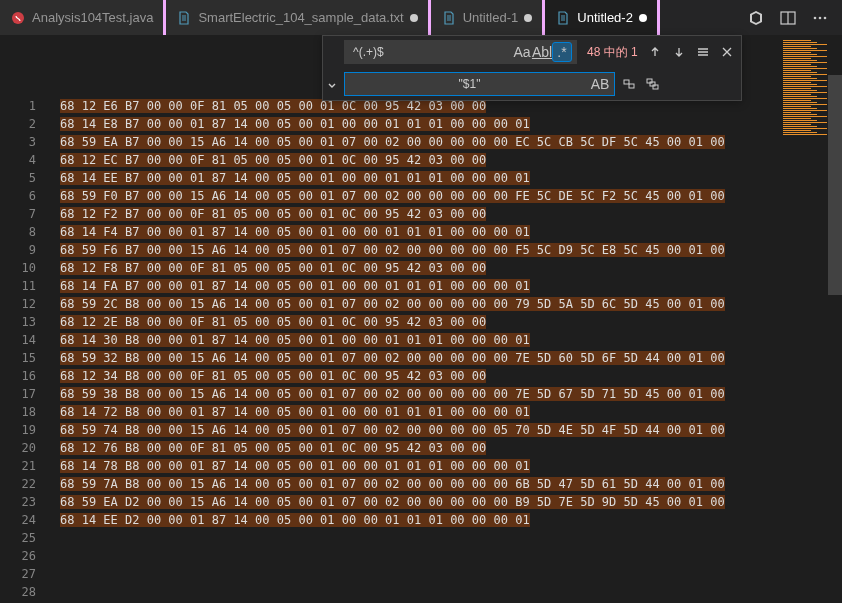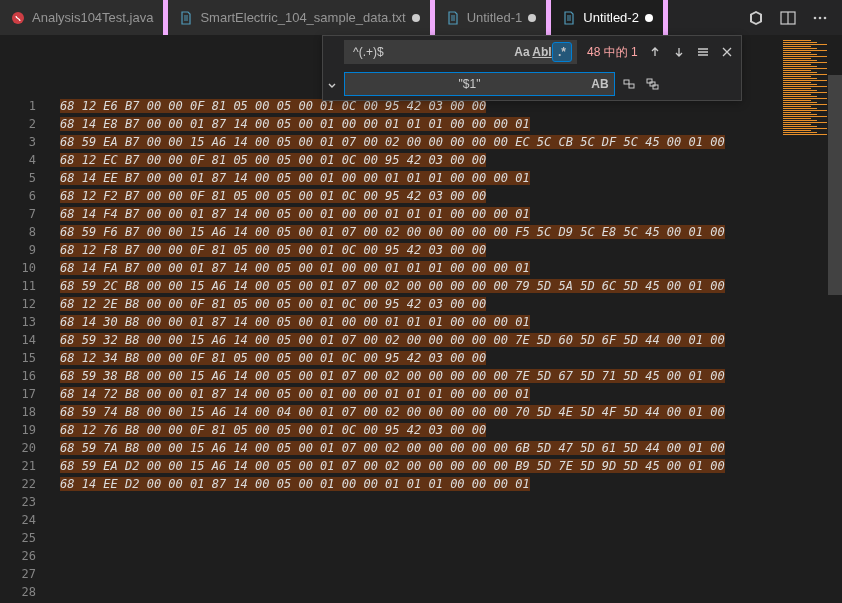--- a/index.html
+++ b/index.html
@@ -1,44 +1,44 @@
 <!DOCTYPE html>
 <html><head>
 <meta charset="utf-8">
 <style>
   * { box-sizing: border-box; margin: 0; padding: 0; }
   html, body { width: 842px; height: 603px; overflow: hidden; background: #1e1e1e; font-family: "Segoe UI", sans-serif; color: #ccc; }
   
   .titlebar { height: 35px; background: #252526; display: flex; align-items: stretch; }
   .tabs { display: flex; flex: 1; overflow: hidden; }
-  .tab { display: flex; align-items: center; padding: 0 10px; gap: 6px; font-size: 13px; color: #969696; background: #2d2d2d; border-right: 5px solid #f0abfc; cursor: pointer; white-space: nowrap; }
+  .tab { display: flex; align-items: center; padding: 0 10px; gap: 6px; font-size: 13px; color: #969696; background: #2d2d2d; border-right: 3px solid #f0abfc; cursor: pointer; white-space: nowrap; }
   .tab.active { background: #1e1e1e; color: #fff; }
   .tab .icon { width: 16px; height: 16px; display: flex; align-items: center; justify-content: center; flex-shrink: 0; }
   .tab .dot { width: 8px; height: 8px; border-radius: 50%; background: #ccc; flex-shrink: 0; }
   .tab.active .dot { background: #fff; }
   .title-actions { display: flex; align-items: center; gap: 12px; padding: 0 12px; color: #ccc; }
   .title-actions .btn { width: 20px; height: 20px; display:flex; align-items:center; justify-content:center; cursor:pointer; } 
   
   .editor-area { position: relative; height: 568px; display: flex; }
   
   .gutter { width: 60px; text-align: right; padding-top: 62px; }
   .gutter .ln { height: 18px; line-height:18px; font-size: 12px; color: #858585; padding-right: 24px; font-family: Menlo, Consolas, monospace; }
   
-  .content { flex: 1; position: relative; padding-top: 62px; font-family: Menlo, Consolas, monospace; font-size: 12px; font-style: italic; }
+  .content { flex: 1; position: relative; padding-top: 62px; font-family: Menlo, Consolas, monospace; font-size: 12px; }
   .line { height: 18px; line-height: 18px; white-space: pre; }
   .line .sel { background: #613214; color: #dcdcdc; padding: 0; }
   
   .find-widget { position: absolute; top: 0; right: 100px; width: 420px; background: #252526; border: 1px solid #454545; box-shadow: 0 2px 8px rgba(0,0,0,0.3); z-index: 10; display: flex; }
   .find-toggle { width: 20px; display:flex; align-items:flex-end; justify-content:center; cursor:pointer; padding-bottom:8px;}
   .find-body { flex:1; }
   .find-row { display: flex; align-items: center; padding: 4px 4px; gap: 4px; }
   .find-input-wrap { flex: 1; background: #3c3c3c; height: 24px; display:flex; align-items:center; padding: 0 4px; border:1px solid transparent; }
   .find-input-wrap.focused { border:1px solid #007fd4; }
   .find-input { flex:1; background: transparent; border: none; color: #ccc; font-size: 12px; outline: none; padding: 0 4px; font-family: inherit;}
-  .find-opt { width: 20px; height: 20px; display:flex; align-items:center; justify-content:center; font-size:12px; color:#c5c5c5; cursor:pointer; border-radius:3px;font-weight:bold;}
+  .find-opt { width: 20px; height: 20px; display:flex; align-items:center; justify-content:center; font-size:14px; color:#c5c5c5; cursor:pointer; border-radius:3px;}
   .find-opt.active { background:#245779; border:1px solid #007fd4;}
   .find-count { font-size: 12px; color: #fca5a5; min-width:60px; text-align:left; padding-left: 6px;}
   .find-nav { width: 20px; height:20px; display:flex;align-items:center;justify-content:center;cursor:pointer;color:#c5c5c5;}
   
   .minimap { position:absolute; right: 14px; top: 0; width: 45px; height: 100%; }
   .minimap .chunk { position:absolute; left:0; background:#613214; }
   .scrollbar { position:absolute; right:0; top:0; width:14px; height:100%; background:#1e1e1e;}
   .scrollbar .thumb { position:absolute; right:0; top:40px; width:14px; height:220px; background:#424242;}
   
   svg { display:block; }
@@ -200,34 +200,36 @@
       <div class="ln">26</div>
       <div class="ln">27</div>
       <div class="ln">28</div>
     </div>
   <div class="content" id="content">
       <div class="line"><span class="sel">68 12 E6 B7 00 00 0F 81 05 00 05 00 01 0C 00 95 42 03 00 00</span></div>
       <div class="line"><span class="sel">68 14 E8 B7 00 00 01 87 14 00 05 00 01 00 00 01 01 01 00 00 00 01</span></div>
       <div class="line"><span class="sel">68 59 EA B7 00 00 15 A6 14 00 05 00 01 07 00 02 00 00 00 00 00 EC 5C CB 5C DF 5C 45 00 01 00</span></div>
       <div class="line"><span class="sel">68 12 EC B7 00 00 0F 81 05 00 05 00 01 0C 00 95 42 03 00 00</span></div>
       <div class="line"><span class="sel">68 14 EE B7 00 00 01 87 14 00 05 00 01 00 00 01 01 01 00 00 00 01</span></div>
+      <div class="line"><span class="sel">68 59 F0 B7 00 00 15 A6 14 00 05 00 01 07 00 02 00 00 00 00 00 FE 5C DE 5C F2 5C 45 00 01 00</span></div>
       <div class="line"><span class="sel">68 12 F2 B7 00 00 0F 81 05 00 05 00 01 0C 00 95 42 03 00 00</span></div>
       <div class="line"><span class="sel">68 14 F4 B7 00 00 01 87 14 00 05 00 01 00 00 01 01 01 00 00 00 01</span></div>
       <div class="line"><span class="sel">68 59 F6 B7 00 00 15 A6 14 00 05 00 01 07 00 02 00 00 00 00 00 F5 5C D9 5C E8 5C 45 00 01 00</span></div>
       <div class="line"><span class="sel">68 12 F8 B7 00 00 0F 81 05 00 05 00 01 0C 00 95 42 03 00 00</span></div>
       <div class="line"><span class="sel">68 14 FA B7 00 00 01 87 14 00 05 00 01 00 00 01 01 01 00 00 00 01</span></div>
       <div class="line"><span class="sel">68 59 2C B8 00 00 15 A6 14 00 05 00 01 07 00 02 00 00 00 00 00 79 5D 5A 5D 6C 5D 45 00 01 00</span></div>
       <div class="line"><span class="sel">68 12 2E B8 00 00 0F 81 05 00 05 00 01 0C 00 95 42 03 00 00</span></div>
       <div class="line"><span class="sel">68 14 30 B8 00 00 01 87 14 00 05 00 01 00 00 01 01 01 00 00 00 01</span></div>
       <div class="line"><span class="sel">68 59 32 B8 00 00 15 A6 14 00 05 00 01 07 00 02 00 00 00 00 00 7E 5D 60 5D 6F 5D 44 00 01 00</span></div>
       <div class="line"><span class="sel">68 12 34 B8 00 00 0F 81 05 00 05 00 01 0C 00 95 42 03 00 00</span></div>
       <div class="line"><span class="sel">68 59 38 B8 00 00 15 A6 14 00 05 00 01 07 00 02 00 00 00 00 00 7E 5D 67 5D 71 5D 45 00 01 00</span></div>
       <div class="line"><span class="sel">68 14 72 B8 00 00 01 87 14 00 05 00 01 00 00 01 01 01 00 00 00 01</span></div>
-      <div class="line"><span class="sel">68 59 74 B8 00 00 15 A6 14 00 04 00 01 07 00 02 00 00 00 00 00 70 5D 4E 5D 4F 5D 44 00 01 00</span></div>
+      <div class="line"><span class="sel">68 59 74 B8 00 00 15 A6 14 00 05 00 01 07 00 02 00 00 00 00 05 70 5D 4E 5D 4F 5D 44 00 01 00</span></div>
       <div class="line"><span class="sel">68 12 76 B8 00 00 0F 81 05 00 05 00 01 0C 00 95 42 03 00 00</span></div>
+      <div class="line"><span class="sel">68 14 78 B8 00 00 01 87 14 00 05 00 01 00 00 01 01 01 00 00 00 01</span></div>
       <div class="line"><span class="sel">68 59 7A B8 00 00 15 A6 14 00 05 00 01 07 00 02 00 00 00 00 00 6B 5D 47 5D 61 5D 44 00 01 00</span></div>
       <div class="line"><span class="sel">68 59 EA D2 00 00 15 A6 14 00 05 00 01 07 00 02 00 00 00 00 00 B9 5D 7E 5D 9D 5D 45 00 01 00</span></div>
       <div class="line"><span class="sel">68 14 EE D2 00 00 01 87 14 00 05 00 01 00 00 01 01 01 00 00 00 01</span></div>
     </div>
 
   <div class="minimap" id="minimap">
       <div class="chunk" style="top: 5px; width: 28px; height: 1px; background: rgb(232, 144, 42);"></div>
       <div class="chunk" style="top: 7px; width: 34px; height: 1px; background: rgb(232, 144, 42);"></div>
       <div class="chunk" style="top: 9px; width: 44px; height: 1px; background: rgb(232, 144, 42);"></div>
       <div class="chunk" style="top: 11px; width: 28px; height: 1px; background: rgb(232, 144, 42);"></div>

